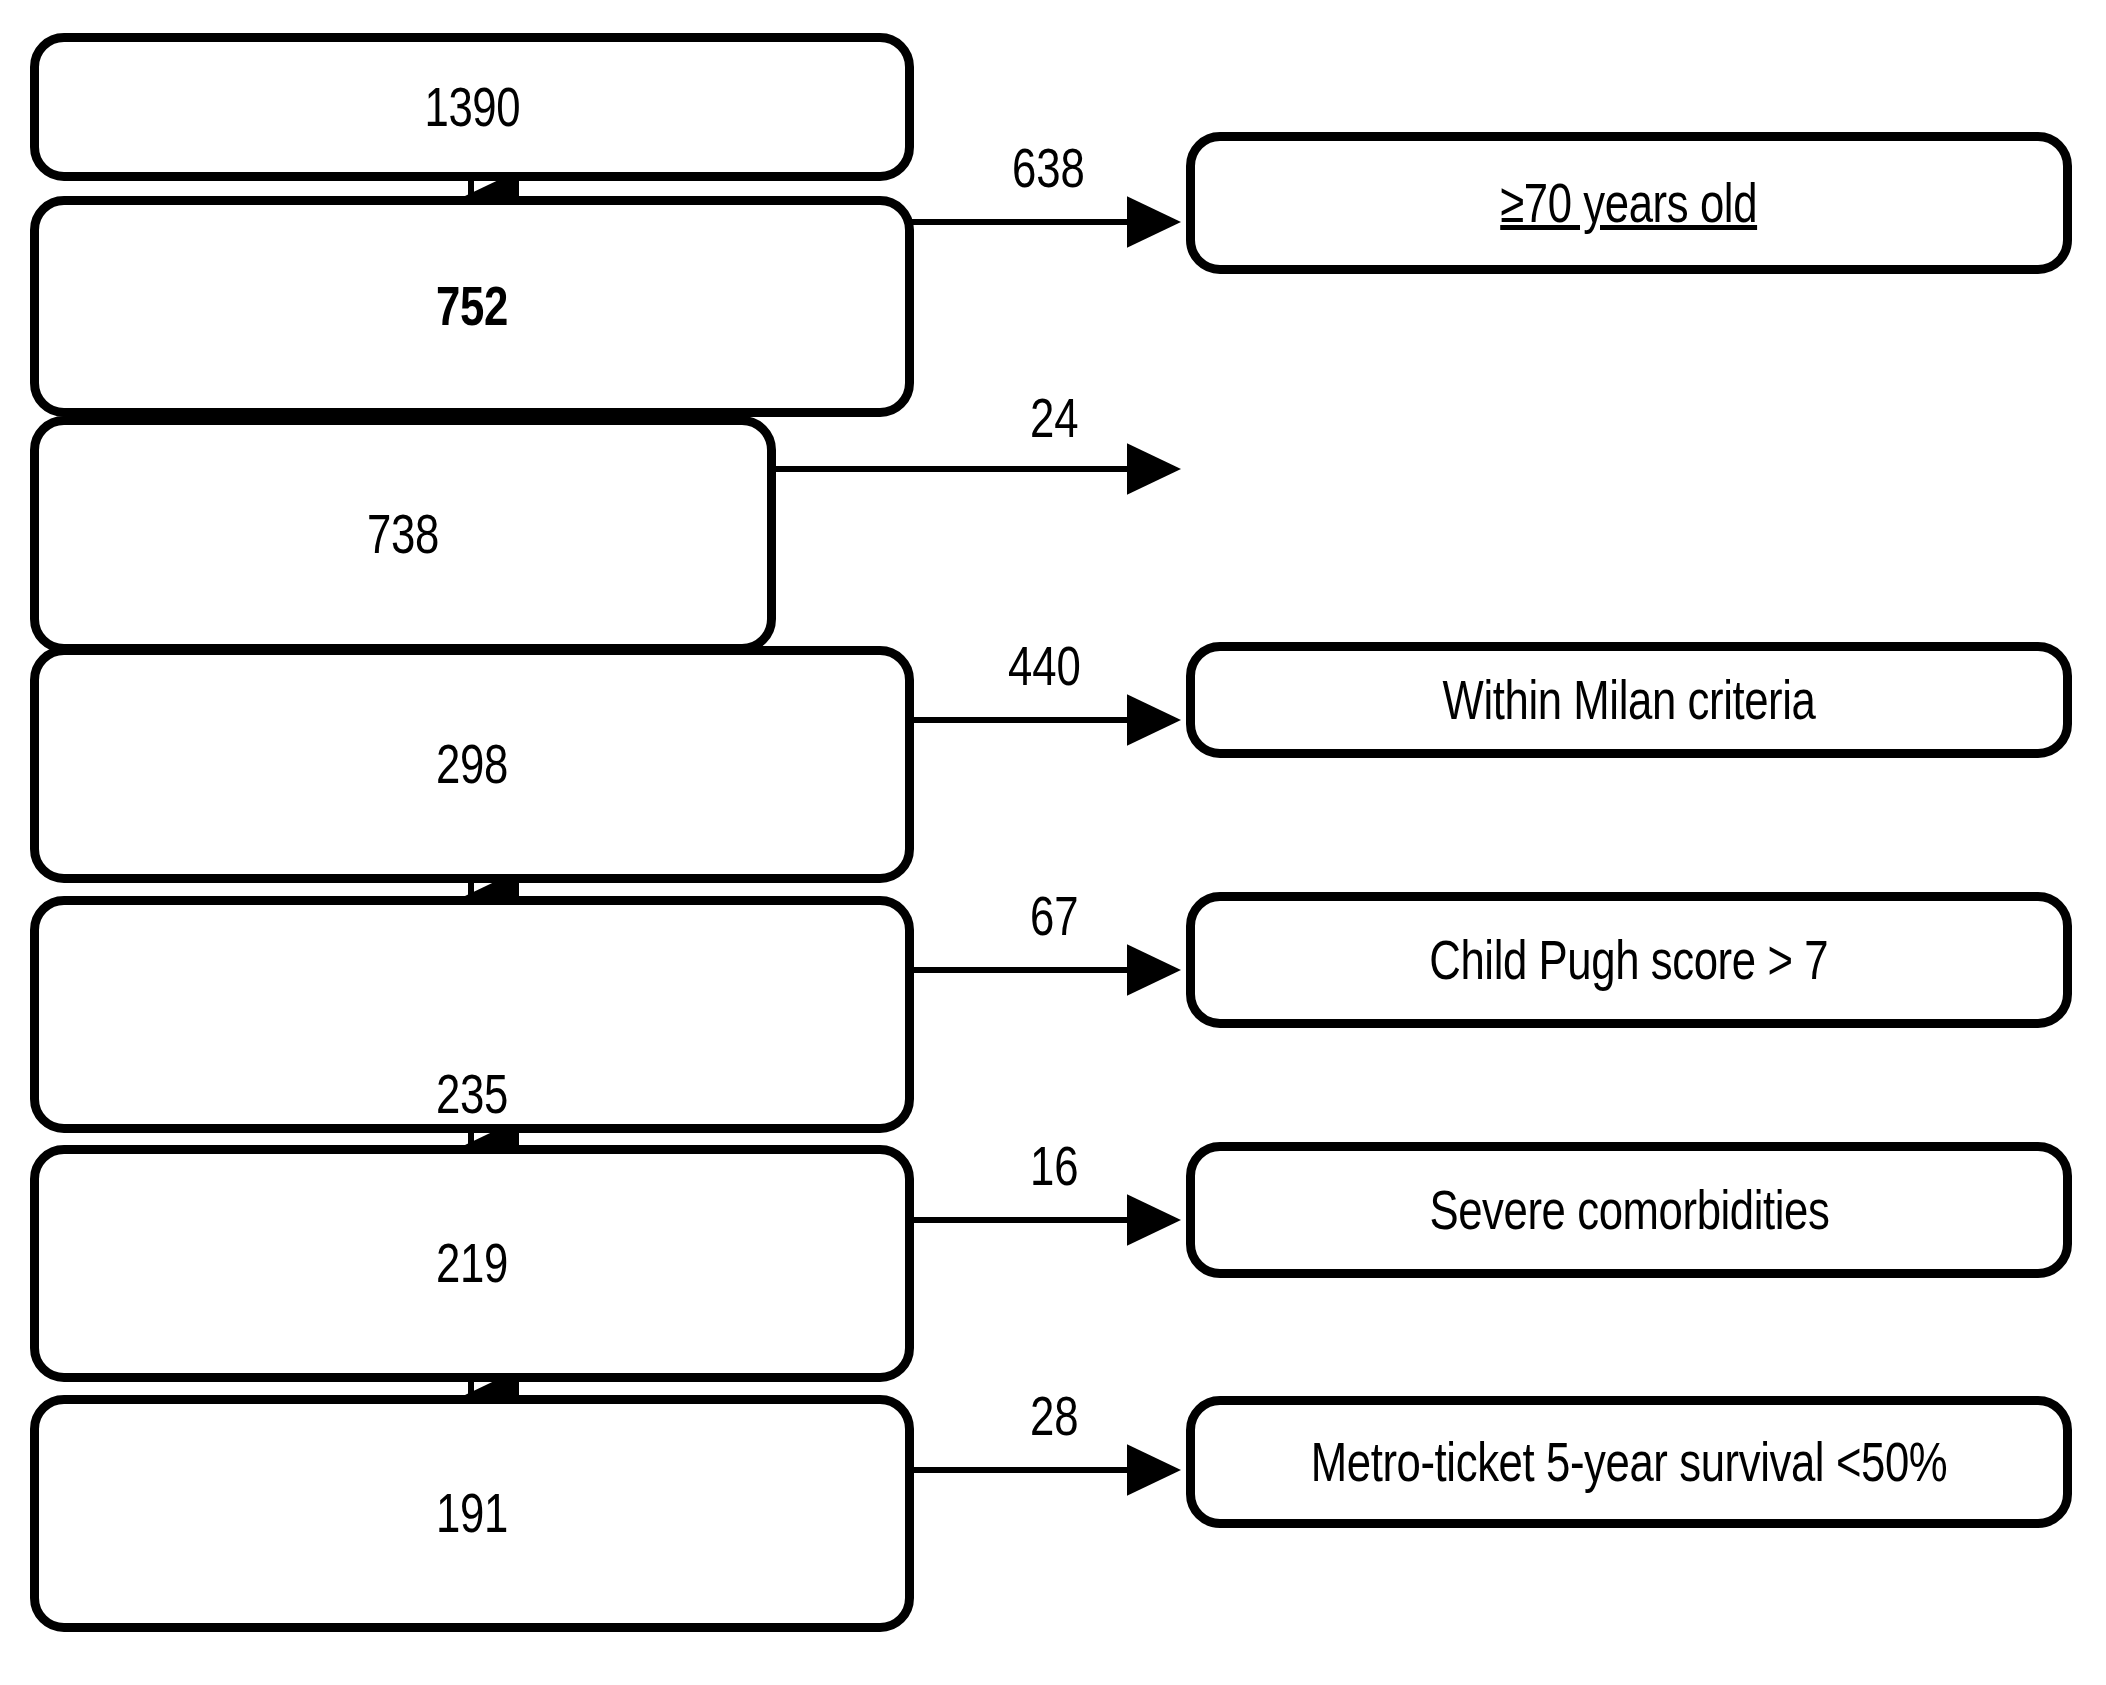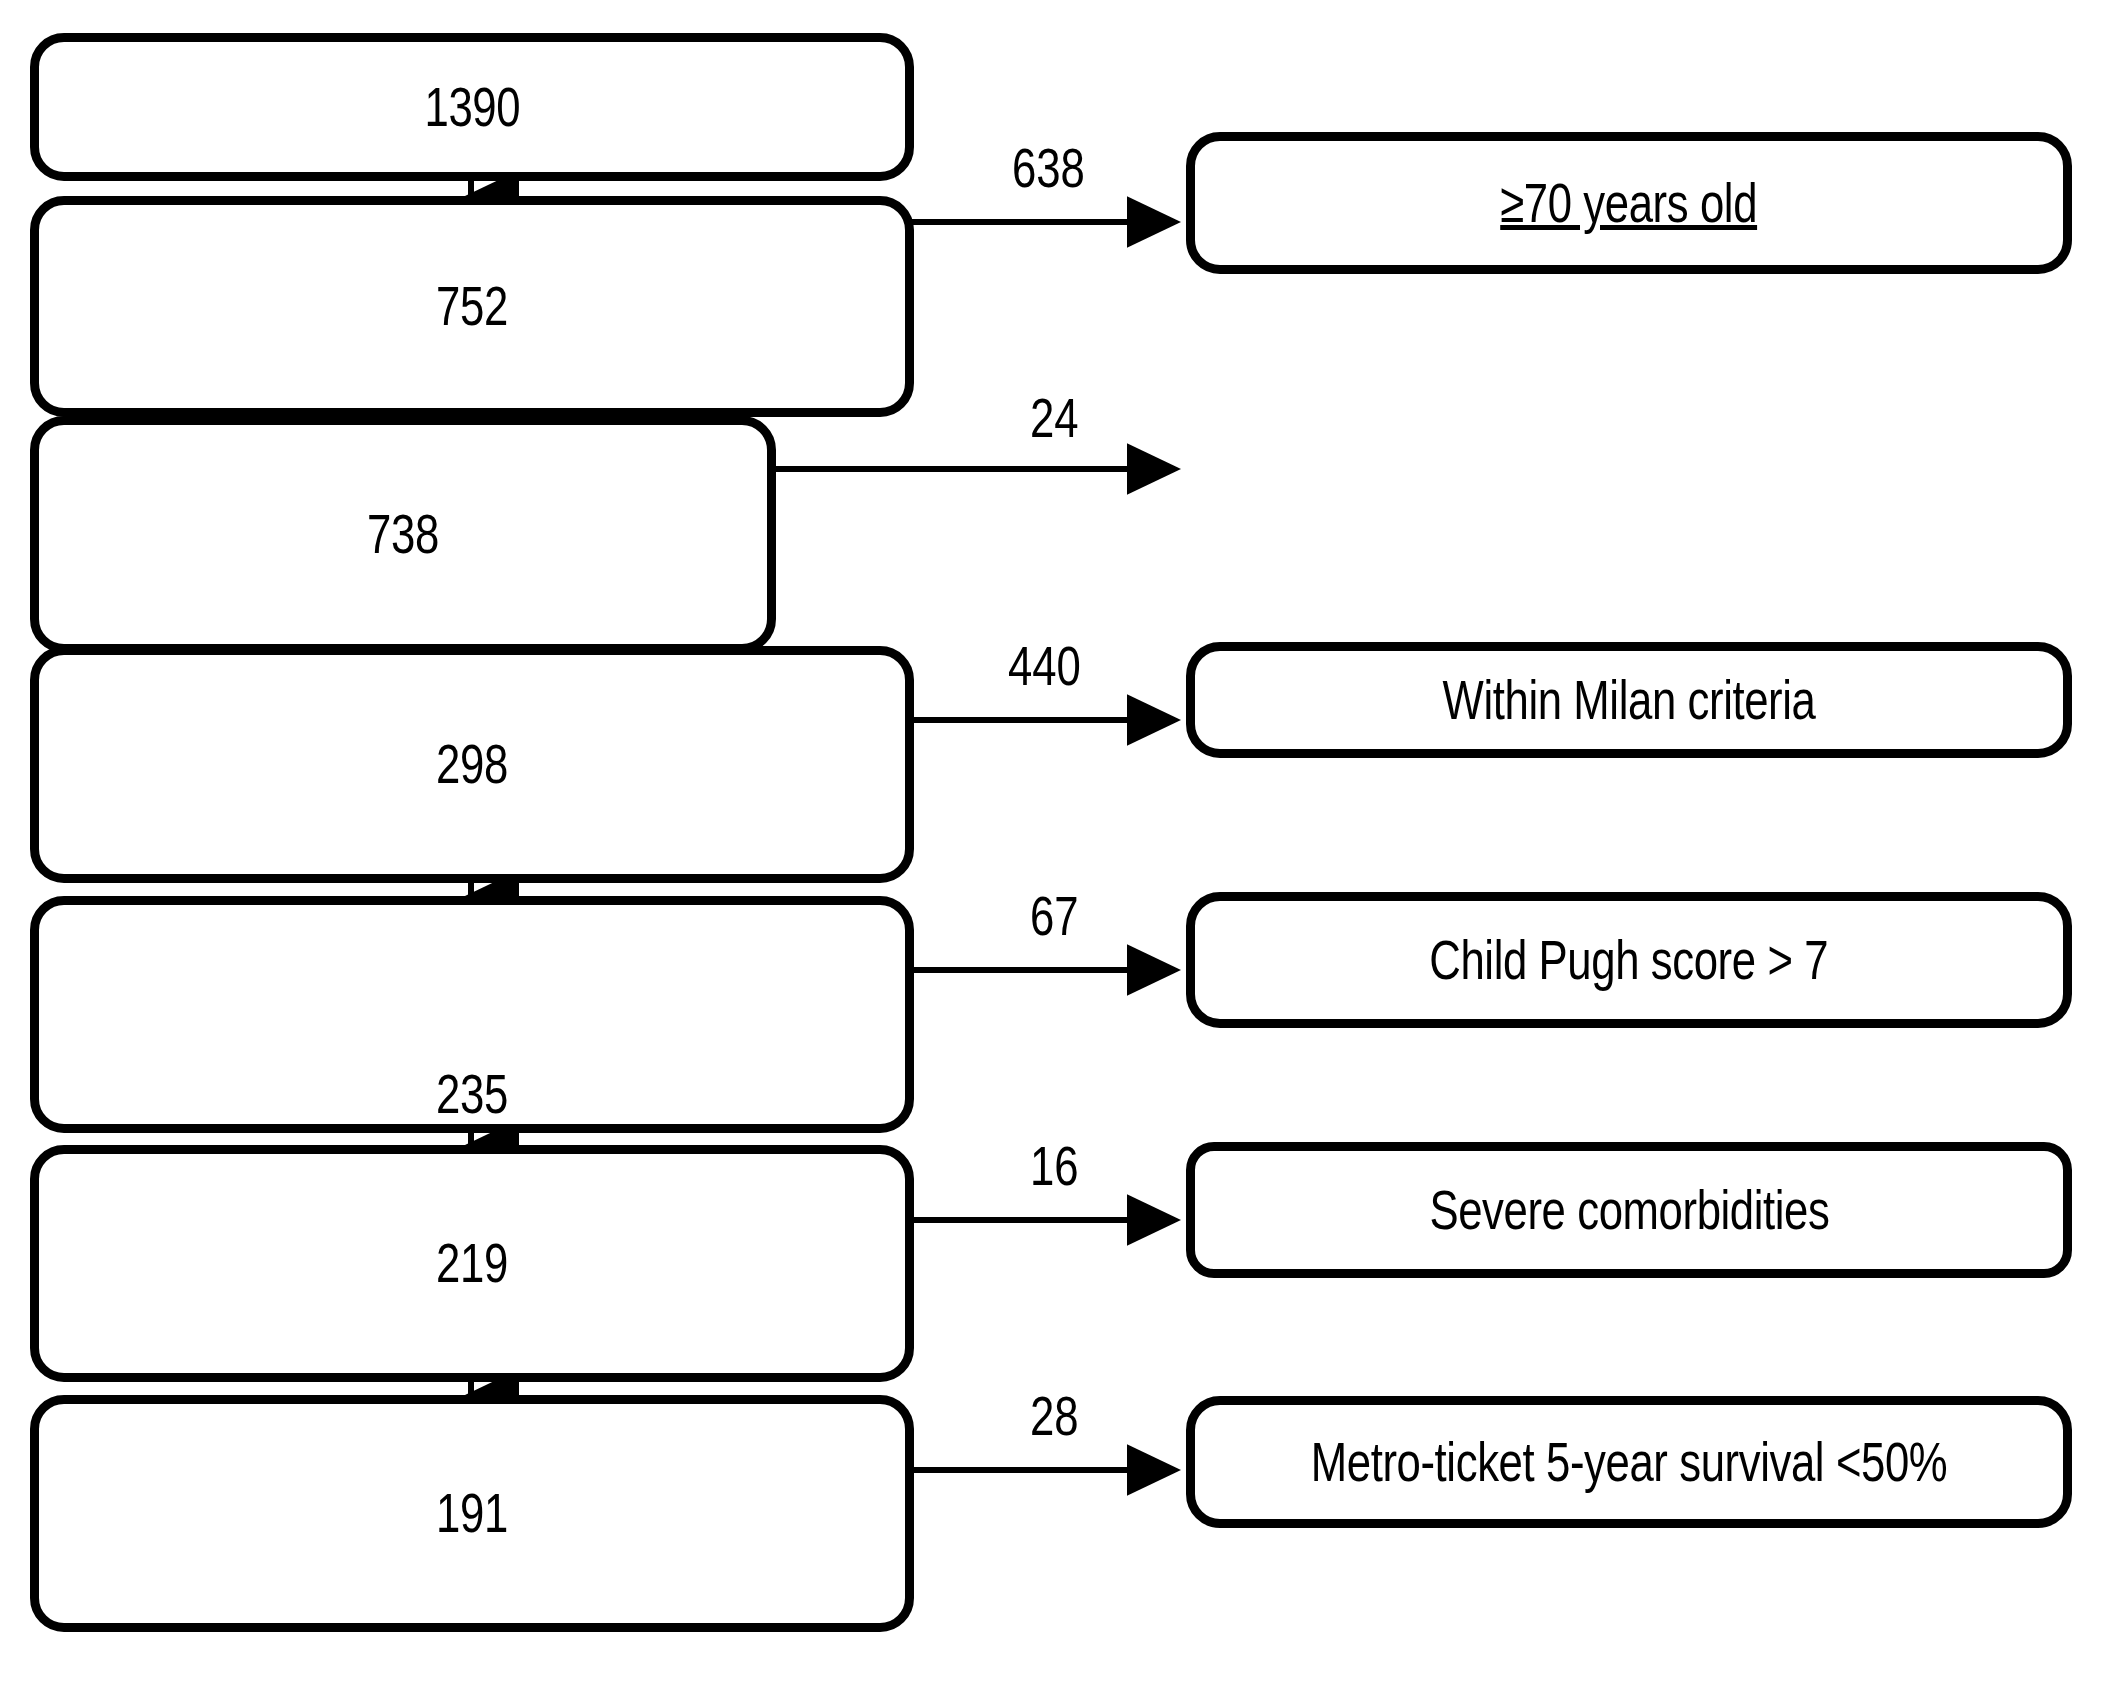--- a/index.html
+++ b/index.html
@@ -96,21 +96,21 @@
       <line x1="520" y1="970" x2="1175" y2="970"></line>
       <line x1="497" y1="1220" x2="1175" y2="1220"></line>
       <line x1="520" y1="1470" x2="1175" y2="1470"></line>
     </g>
   </svg>
 
   <div class="node-box cohort-box" style="left:30px; top:33px; width:884px; height:148px;">
     <span class="node-label">1390</span>
   </div>
 
-  <div class="node-box cohort-box" style="left:30px; top:196px; width:884px; height:221px;">
+  <div class="node-box cohort-box" style="left:30px; top:196px; width:884px; height:221px;font-weight:bold;">
     <span class="node-label">752</span>
   </div>
 
   <div class="node-box cohort-box" style="left:30px; top:416px; width:746px; height:237px;">
     <span class="node-label">738</span>
   </div>
 
   <div class="node-box cohort-box" style="left:30px; top:646px; width:884px; height:237px;">
     <span class="node-label">298</span>
   </div>
@@ -133,21 +133,21 @@
 
 
   <div class="node-box excl-box" style="left:1186px; top:642px; width:886px; height:116px;">
     <span class="node-label">Within Milan criteria</span>
   </div>
 
   <div class="node-box excl-box" style="left:1186px; top:892px; width:886px; height:136px;">
     <span class="node-label">Child Pugh score &gt; 7</span>
   </div>
 
-  <div class="node-box excl-box" style="left:1186px; top:1142px; width:886px; height:136px;border-radius:28px;">
+  <div class="node-box excl-box" style="left:1186px; top:1142px; width:886px; height:136px;">
     <span class="node-label">Severe comorbidities</span>
   </div>
 
   <div class="node-box excl-box" style="left:1186px; top:1396px; width:886px; height:132px;">
     <span class="node-label">Metro-ticket 5-year survival &lt;50%</span>
   </div>
 
   <span class="edge-count" style="left:1012px; top:140px;">638</span>
 
   <span class="edge-count" style="left:1030px; top:390px;">24</span>

